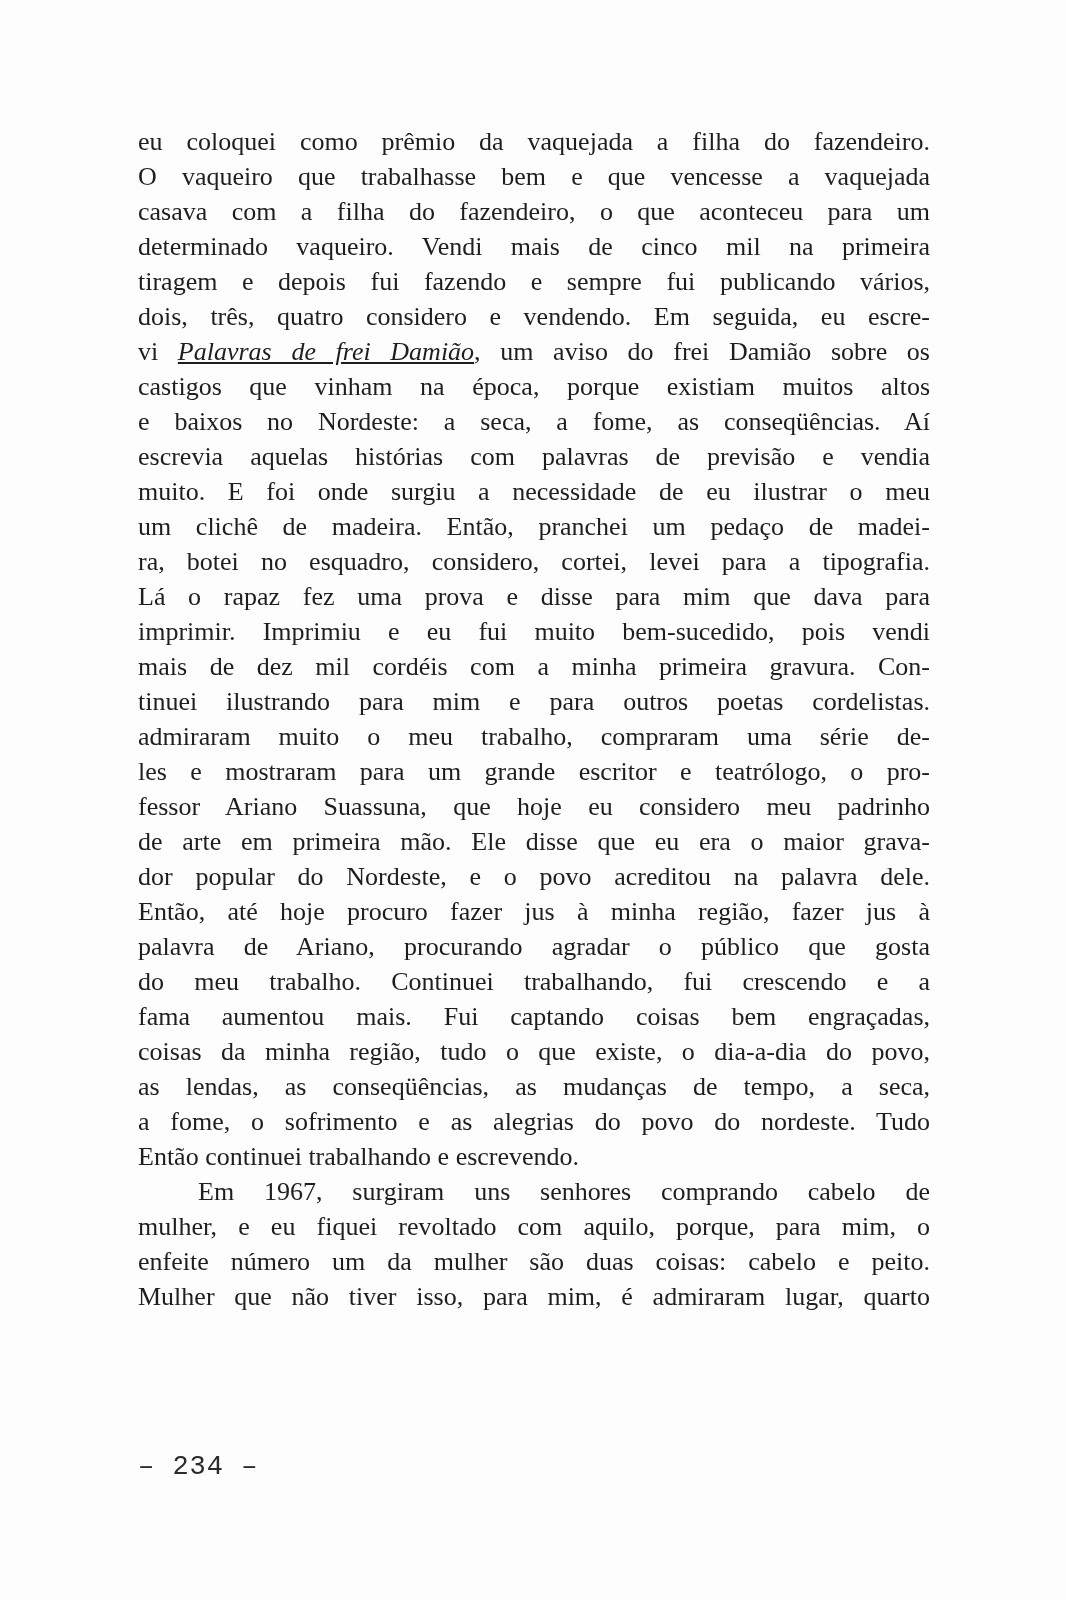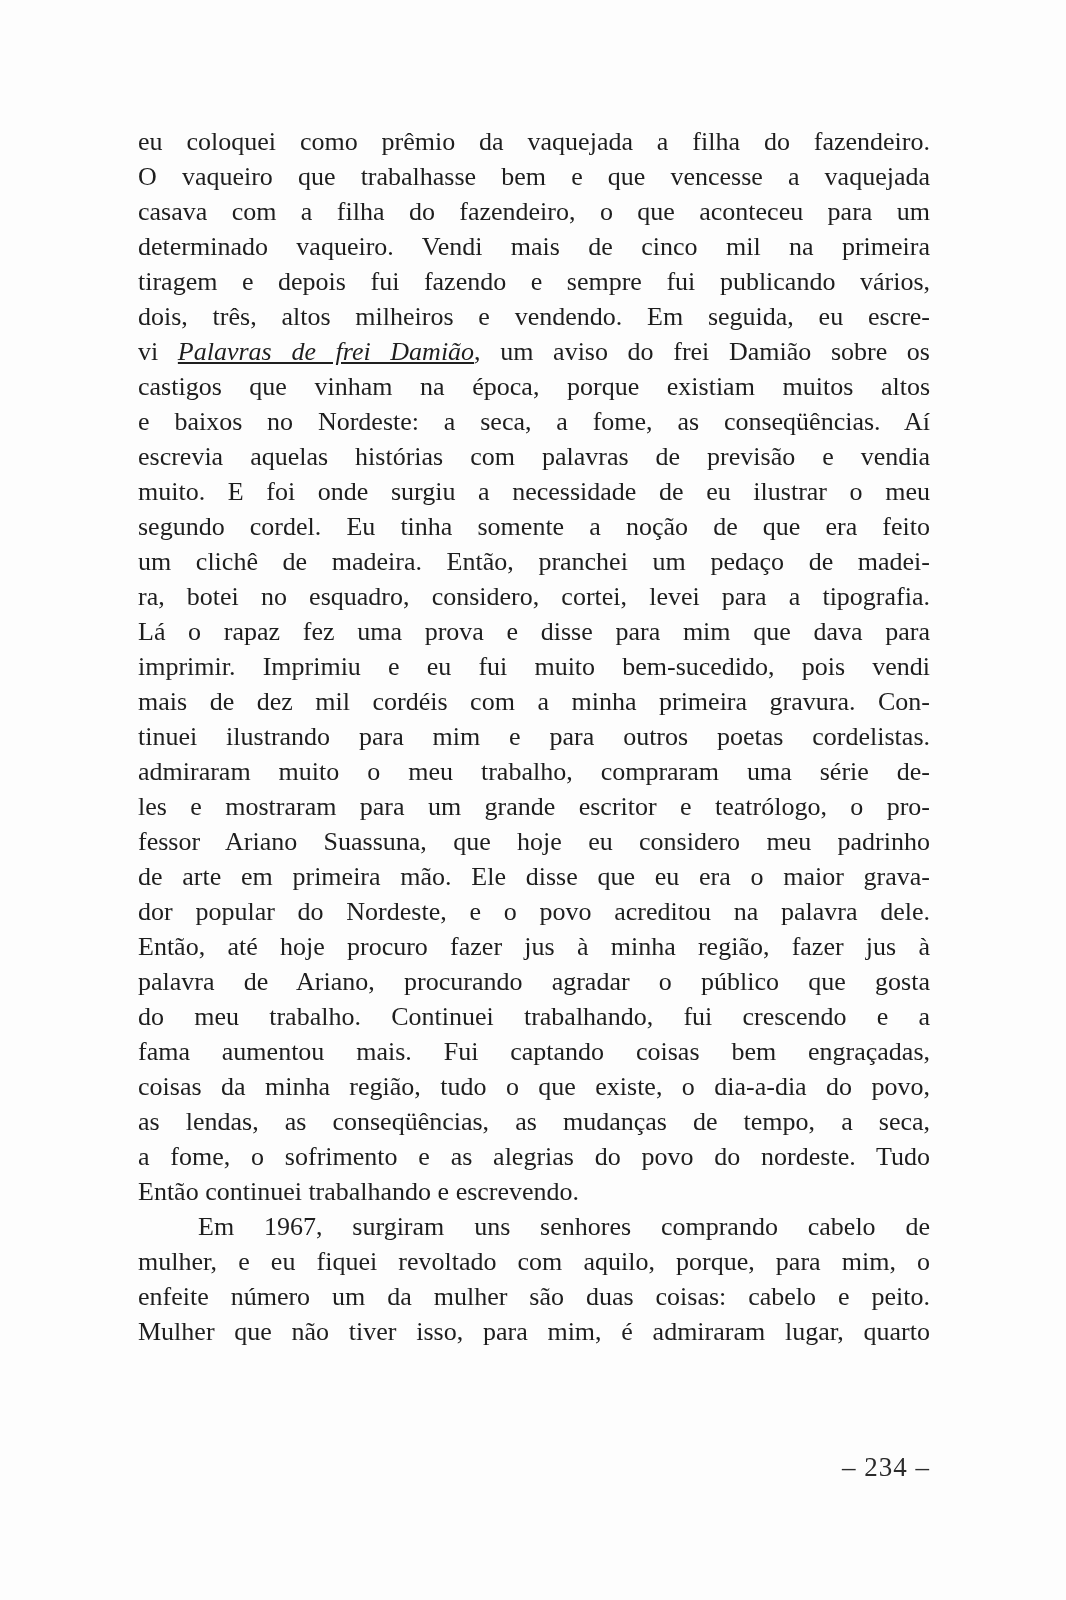--- a/index.html
+++ b/index.html
@@ -37,44 +37,43 @@
   }
   .italic {
     font-style: italic;
     text-decoration: underline;
   }
   .page-number {
     position: absolute;
     left: 138px;
     top: 1452px;
     width: 792px;
-    text-align: right;
-    font-family: Liberation Serif, serif;
+    text-align: left;
+    font-family: Liberation Mono, monospace;
     font-size: 27px;
     color: #2b2b2b;
     letter-spacing: 1px;
   }
 </style>
 </head>
 <body>
 
 <div class="scan-page">
   <div class="text-block">
       <div class="line"><span>eu coloquei como prêmio da vaquejada a filha do fazendeiro.</span></div>
       <div class="line"><span>O vaqueiro que trabalhasse bem e que vencesse a vaquejada</span></div>
       <div class="line"><span>casava com a filha do fazendeiro, o que aconteceu para um</span></div>
       <div class="line"><span>determinado vaqueiro. Vendi mais de cinco mil na primeira</span></div>
       <div class="line"><span>tiragem e depois fui fazendo e sempre fui publicando vários,</span></div>
-      <div class="line"><span>dois, três, altos milheiros e vendendo. Em seguida, eu escre-</span></div>
+      <div class="line"><span>dois, três, quatro considero e vendendo. Em seguida, eu escre-</span></div>
       <div class="line"><span>vi </span><span class="italic">Palavras de frei Damião</span><span>, um aviso do frei Damião sobre os</span></div>
       <div class="line"><span>castigos que vinham na época, porque existiam muitos altos</span></div>
       <div class="line"><span>e baixos no Nordeste: a seca, a fome, as conseqüências. Aí</span></div>
       <div class="line"><span>escrevia aquelas histórias com palavras de previsão e vendia</span></div>
       <div class="line"><span>muito. E foi onde surgiu a necessidade de eu ilustrar o meu</span></div>
-      <div class="line"><span>segundo cordel. Eu tinha somente a noção de que era feito</span></div>
       <div class="line"><span>um clichê de madeira. Então, pranchei um pedaço de madei-</span></div>
       <div class="line"><span>ra, botei no esquadro, considero, cortei, levei para a tipografia.</span></div>
       <div class="line"><span>Lá o rapaz fez uma prova e disse para mim que dava para</span></div>
       <div class="line"><span>imprimir. Imprimiu e eu fui muito bem-sucedido, pois vendi</span></div>
       <div class="line"><span>mais de dez mil cordéis com a minha primeira gravura. Con-</span></div>
       <div class="line"><span>tinuei ilustrando para mim e para outros poetas cordelistas.</span></div>
       <div class="line"><span>admiraram muito o meu trabalho, compraram uma série de-</span></div>
       <div class="line"><span>les e mostraram para um grande escritor e teatrólogo, o pro-</span></div>
       <div class="line"><span>fessor Ariano Suassuna, que hoje eu considero meu padrinho</span></div>
       <div class="line"><span>de arte em primeira mão. Ele disse que eu era o maior grava-</span></div>

